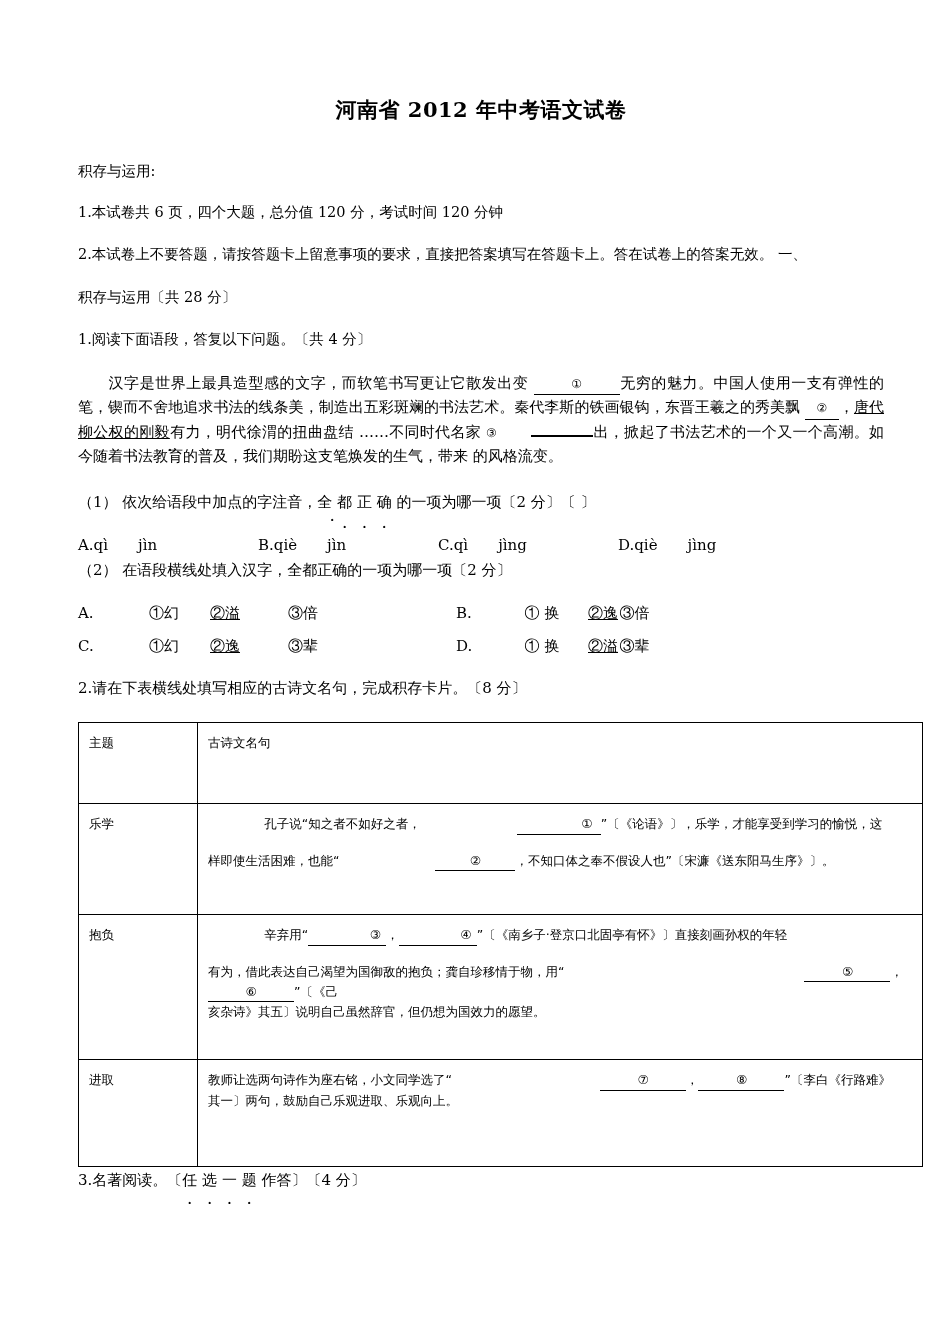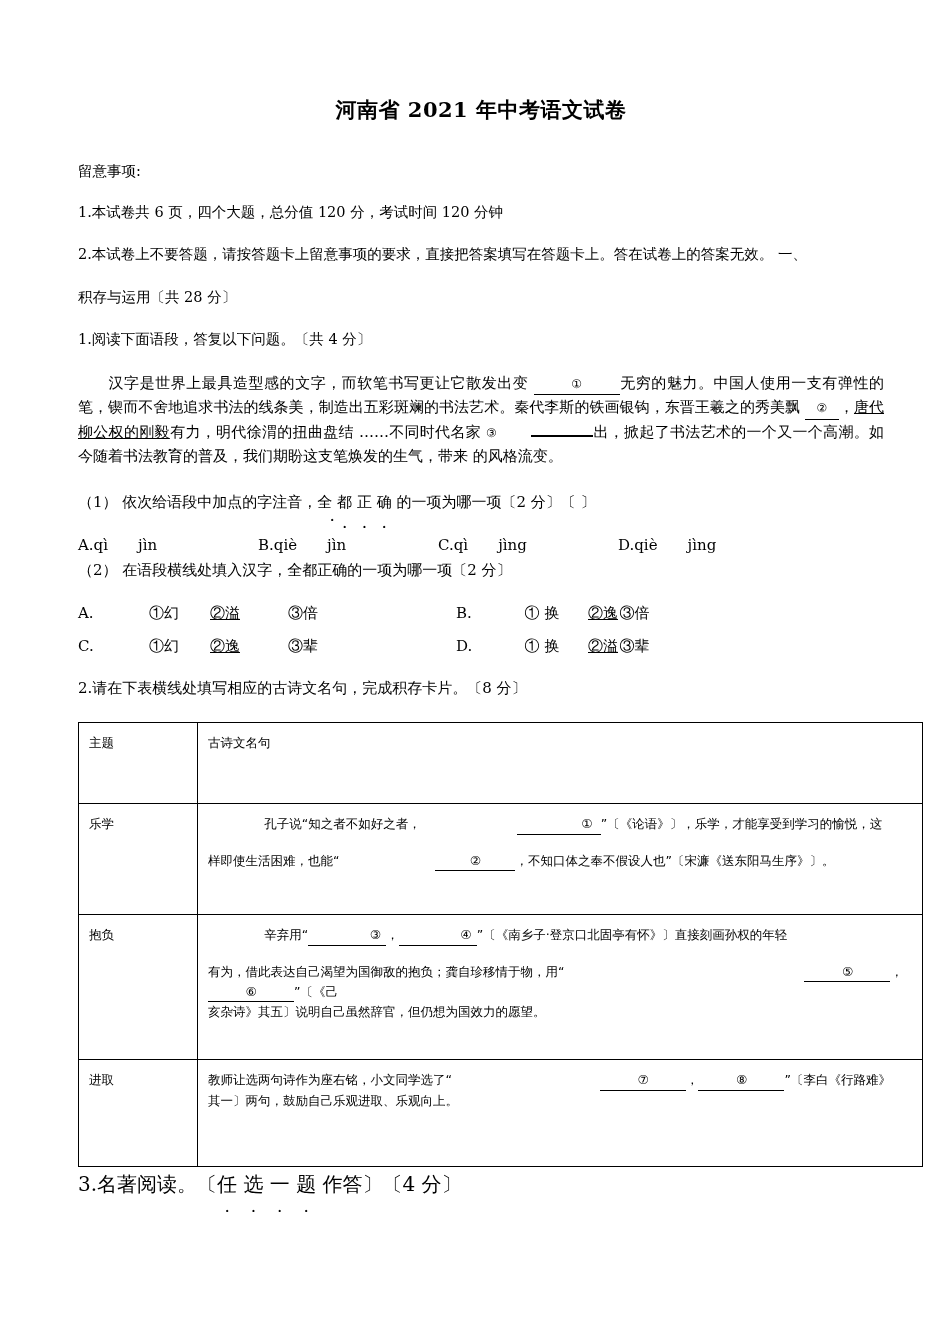--- a/index.html
+++ b/index.html
@@ -131,32 +131,32 @@
     border-bottom: 1.1px solid #000;
     text-align: center;
     vertical-align: baseline;
   }
   .tb-a { width: 84px; }
   .tb-b { width: 80px; }
   .tb-c { width: 78px; }
   .tb-d { width: 86px; }
   .gap-wide { display: inline-block; width: 92px; }
   .gap-mid  { display: inline-block; width: 56px; }
-  .last-line { font-size: 20px; margin: 2px 0 0 0; }
+  .last-line { font-size: 15px; margin: 2px 0 0 0; }
   .circ { font-size: 12px; }
 </style>
 </head>
 <body>
 
 <div class="page">
   <div class="content">
 
-    <h1 class="doc-title">河南省 2021 年中考语文试卷</h1>
-
-    <p class="notice-head">留意事项:</p>
+    <h1 class="doc-title">河南省 2012 年中考语文试卷</h1>
+
+    <p class="notice-head">积存与运用:</p>
 
     <p class="para">1.本试卷共 6 页，四个大题，总分值 120 分，考试时间 120 分钟</p>
 
     <p class="para">
       <span>2.本试卷上不要答题，请按答题卡上留意事项的要求，直接把答案填写在答题卡上。答在试卷上的答案无效。 一、</span>
     </p>
 
     <p class="para">积存与运用〔共 28 分〕</p>
 
     <p class="para">1.阅读下面语段，答复以下问题。〔共 4 分〕</p>

